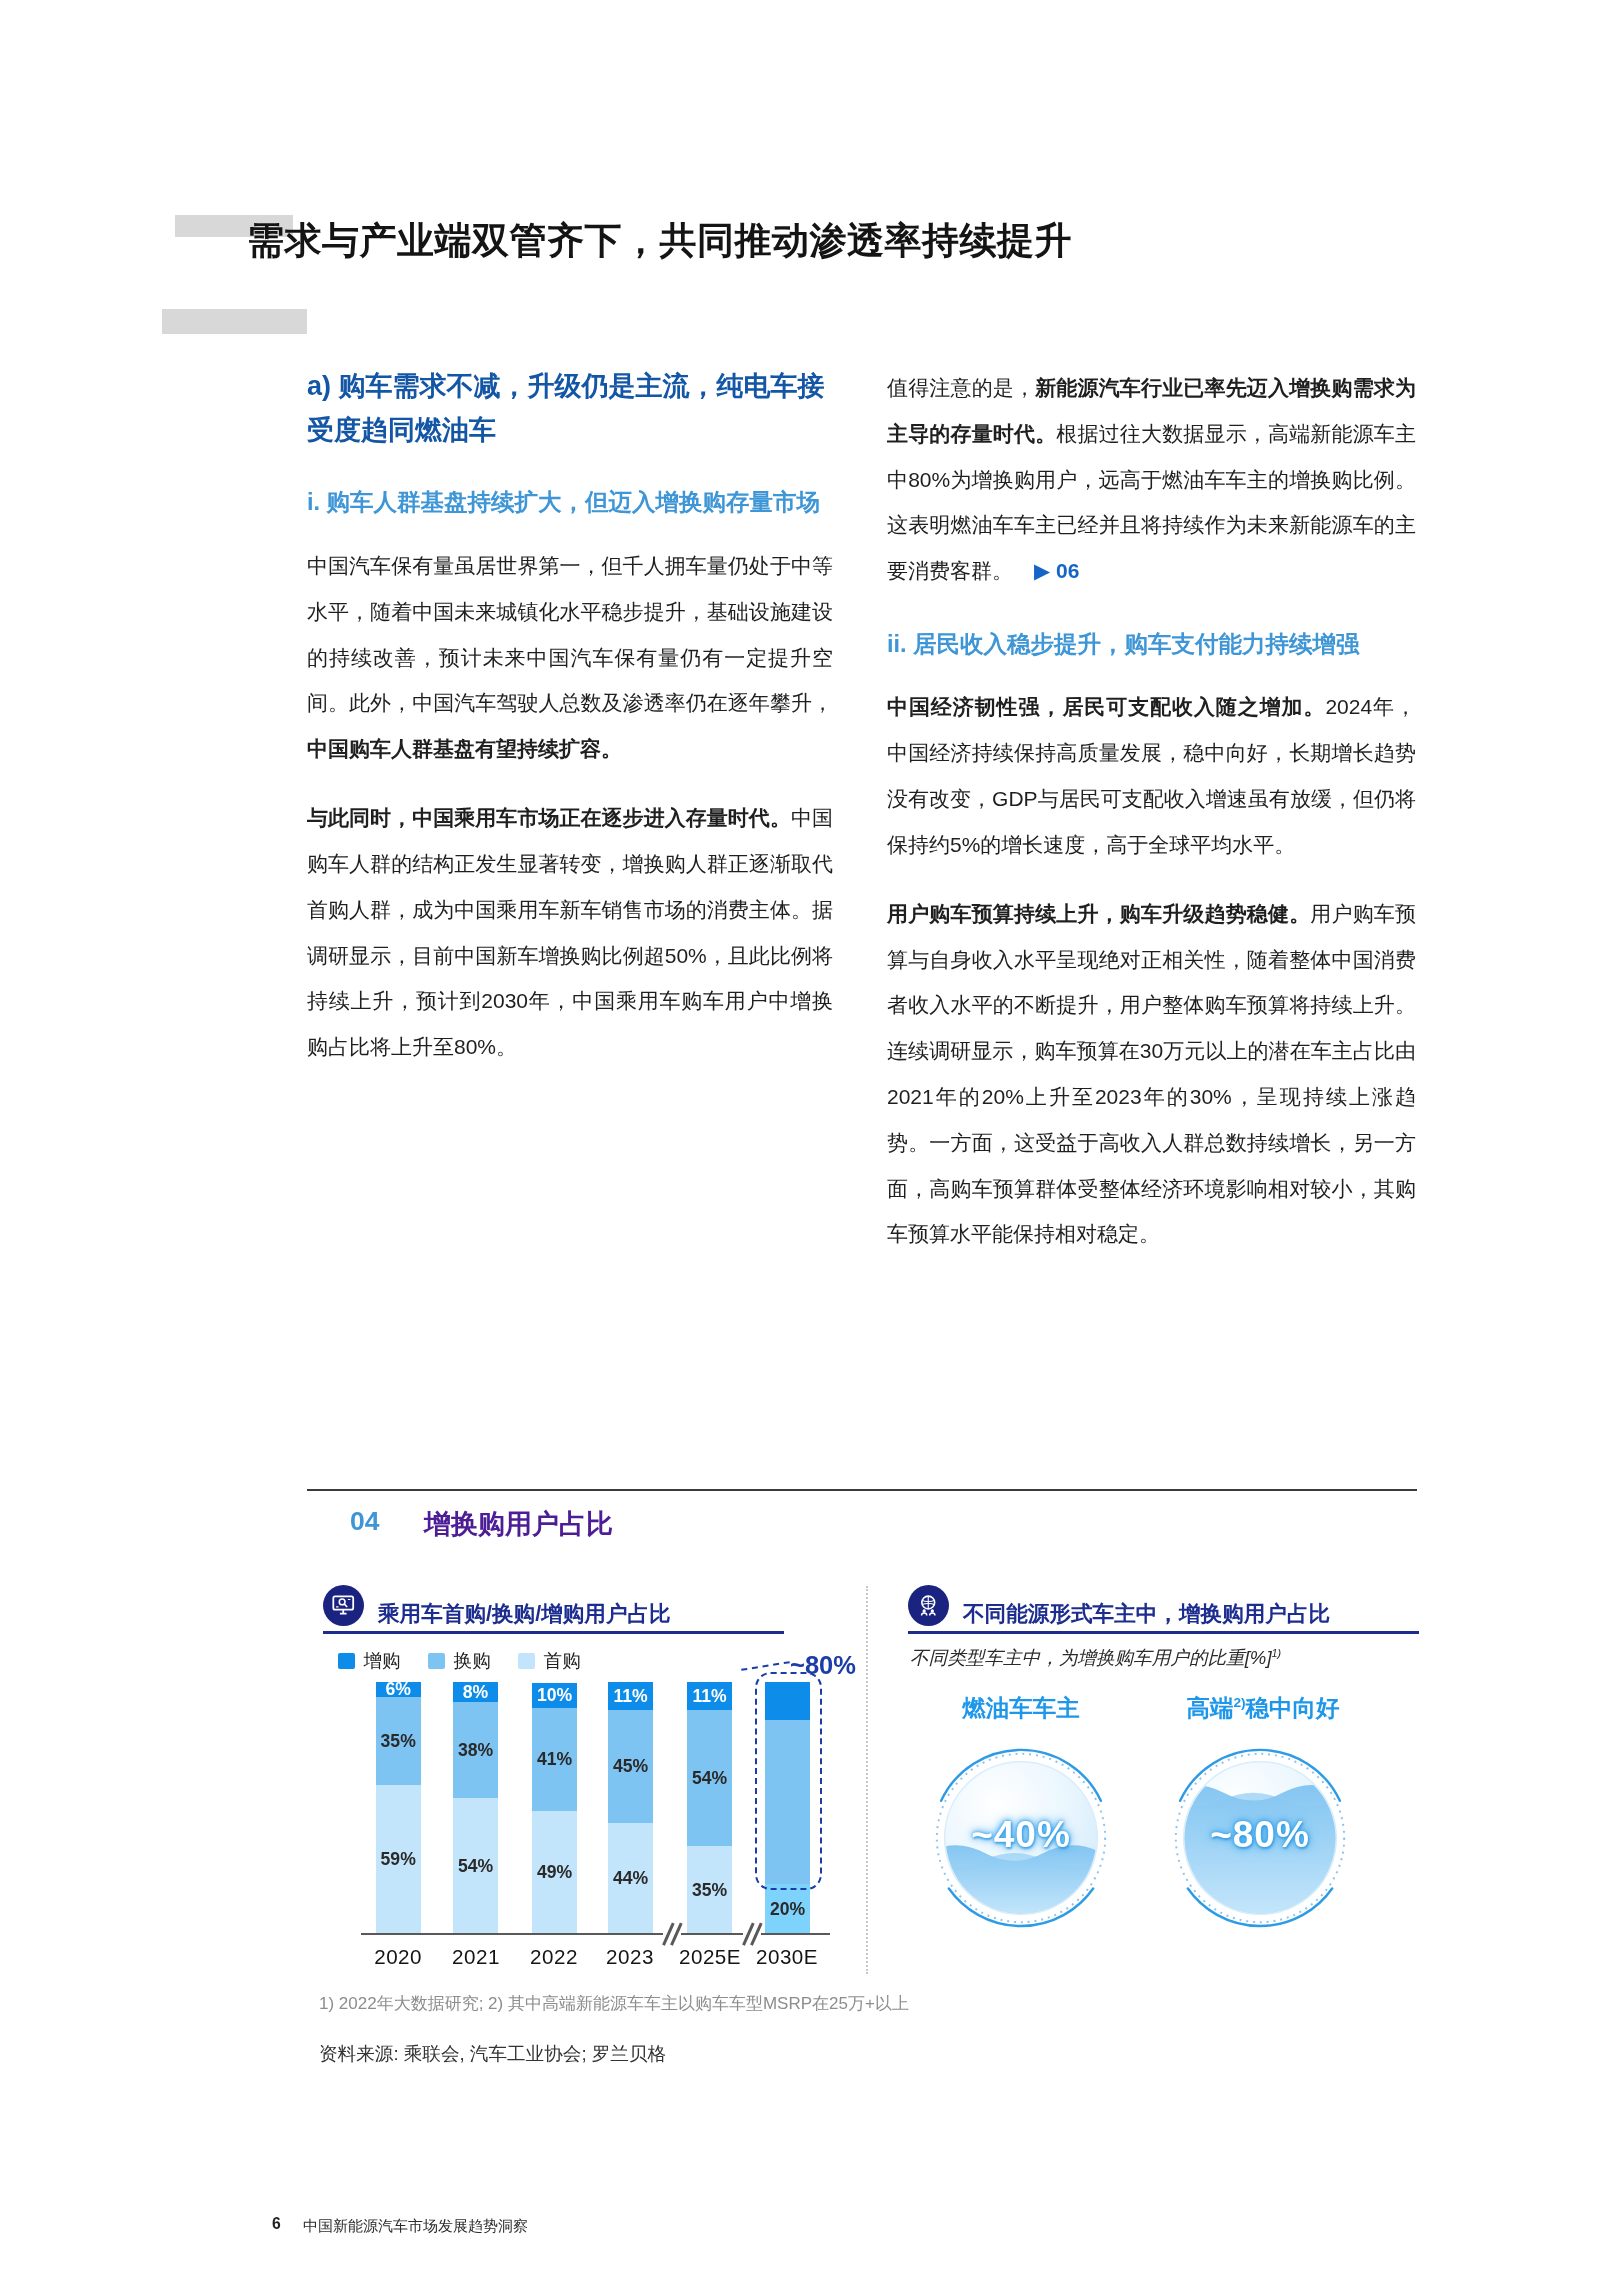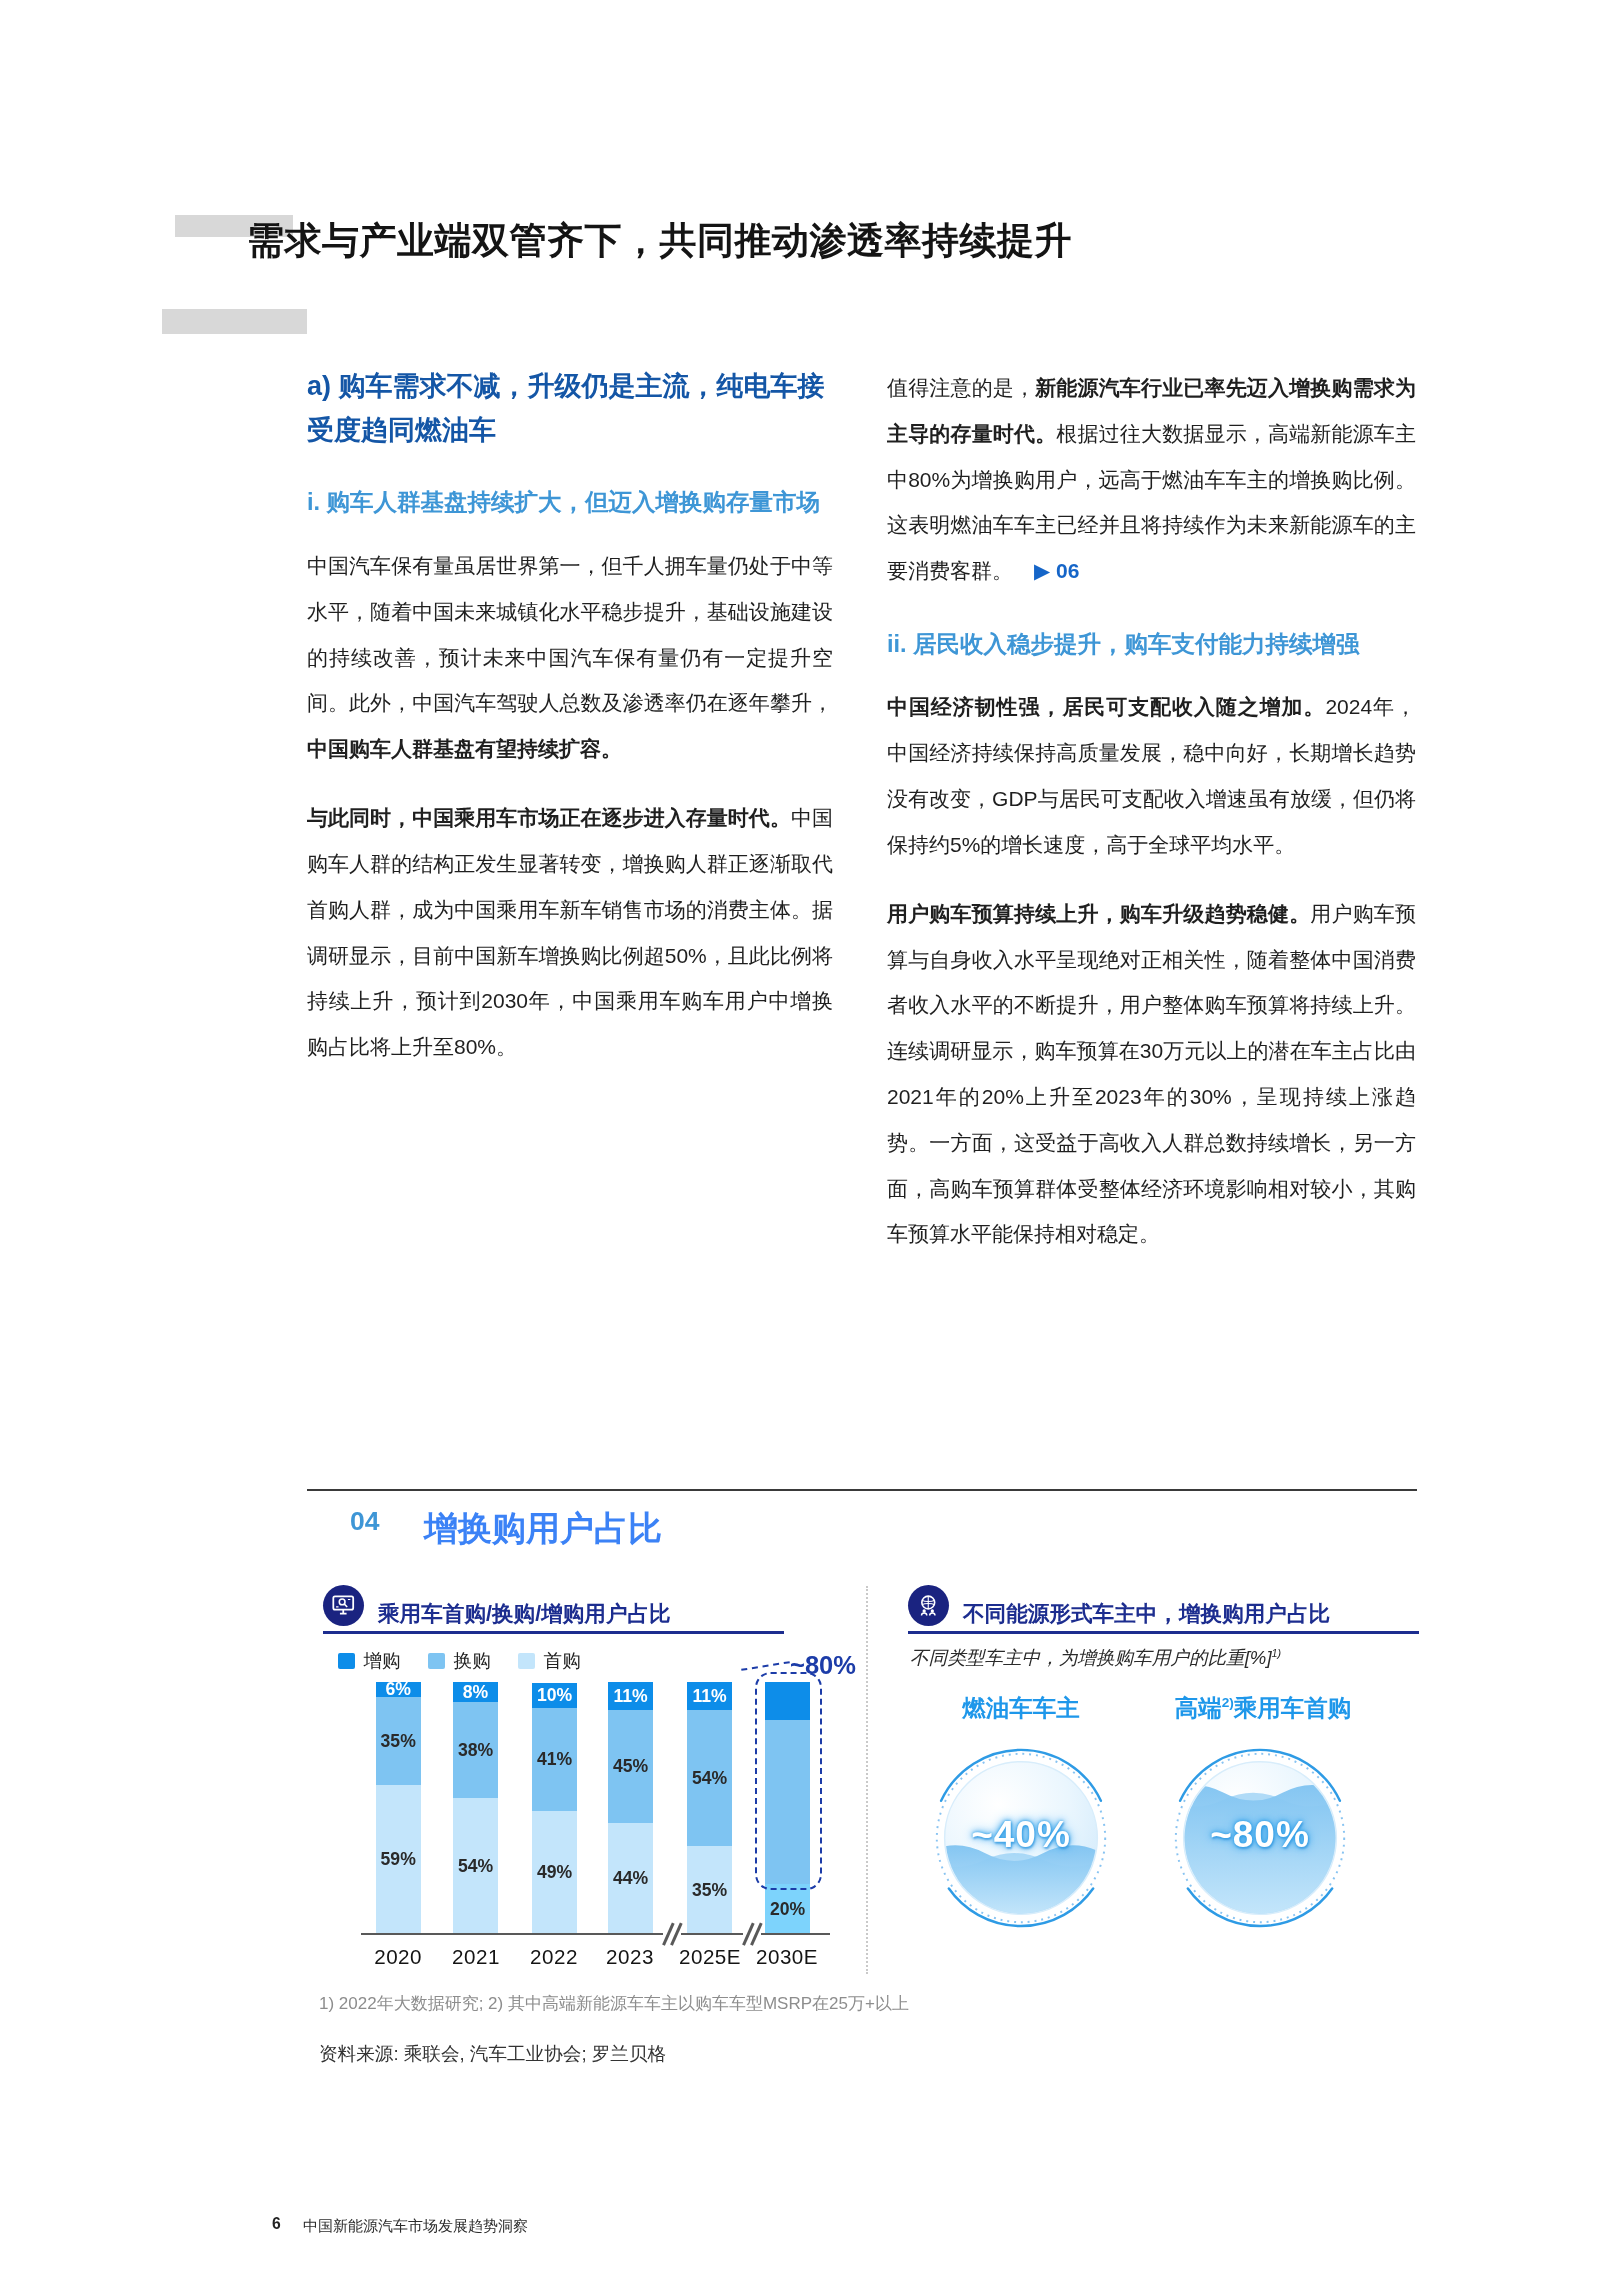--- a/index.html
+++ b/index.html
@@ -23,21 +23,21 @@
   .col{position:absolute;top:365px}
   #col-left{left:307px;width:526px}
   #col-right{left:887px;width:529px}
   .h-a{color:#1456a6;font-size:27px;font-weight:700;line-height:1.62;margin-bottom:23.5px}
   .subhead{color:#3e96d6;font-size:23.5px;font-weight:700;line-height:1.7;margin:31px 0 19.6px 0;padding-left:33px;text-indent:-33px}
   .para{font-size:21px;line-height:2.18;text-align:justify;color:#1f1f1f;margin-bottom:23.5px}
 
   
   #fig-rule{left:307px;top:1489px;width:1110px;height:2px;background:#3a3a3a}
   #fig-num{left:350px;top:1506px;font-size:26.5px;font-weight:700;color:#3e96d6}
-  #fig-title{left:424px;top:1506px;font-size:34px;font-weight:700;color:#3b82f6}
+  #fig-title{left:424px;top:1506px;font-size:27px;font-weight:700;color:#4c1d95}
 
   .panel-icon{width:41px;height:41px;border-radius:50%;background:#1a2380;display:flex;align-items:center;justify-content:center}
   #left-panel-icon{left:323px;top:1585px}
   #right-panel-icon{left:908px;top:1585px}
   .panel-title{font-size:21.6px;font-weight:700;color:#1c2d8f}
   #left-panel-title{left:378px;top:1599px}
   #right-panel-title{left:963px;top:1599px}
   .panel-underline{height:2.9px;background:#1c2d8f}
   #left-panel-underline{left:323px;top:1631px;width:461px}
   #right-panel-underline{left:908px;top:1631px;width:511px}
@@ -236,21 +236,21 @@
       <circle cx="8.3" cy="17.2" r="1.5" fill="#fff"></circle>
       <circle cx="15.7" cy="17.2" r="1.5" fill="#fff"></circle>
       <path d="M5.9 21.2c0-1.3 1-2.2 2.4-2.2s2.4.9 2.4 2.2M13.3 21.2c0-1.3 1-2.2 2.4-2.2s2.4.9 2.4 2.2" fill="none" stroke="#fff" stroke-width="1.3"></path>
     </svg>
   </div>
   <div id="right-panel-title" class="abs panel-title">不同能源形式车主中，增换购用户占比</div>
   <div id="right-panel-underline" class="abs panel-underline"></div>
   <div id="right-panel-subtitle" class="abs"><span>不同类型车主中，为增换购车用户的比重[%]</span><span><sup>1)</sup></span></div>
 
   <div id="bubble-label-0" class="abs bubble-label"><span>燃油车车主</span></div>
-  <div id="bubble-label-1" class="abs bubble-label"><span>高端</span><span><sup>2)</sup></span><span>乘用车首购</span></div>
+  <div id="bubble-label-1" class="abs bubble-label"><span>高端</span><span><sup>2)</sup></span><span>稳中向好</span></div>
   <div id="bubble-0" class="bubble">
       <svg viewBox="-95 -95 190 190" width="186" height="186">
   <defs>
     <radialGradient id="sph0" cx="35%" cy="28%" r="85%">
       <stop offset="0%" stop-color="#ffffff"></stop>
             <stop offset="55%" stop-color="#eaf6fe"></stop>
             <stop offset="100%" stop-color="#cfe9fb"></stop>
     </radialGradient>
     <linearGradient id="wat0" x1="0" y1="0" x2="0" y2="1">
       <stop offset="0%" stop-color="#7fc3f1"></stop>

